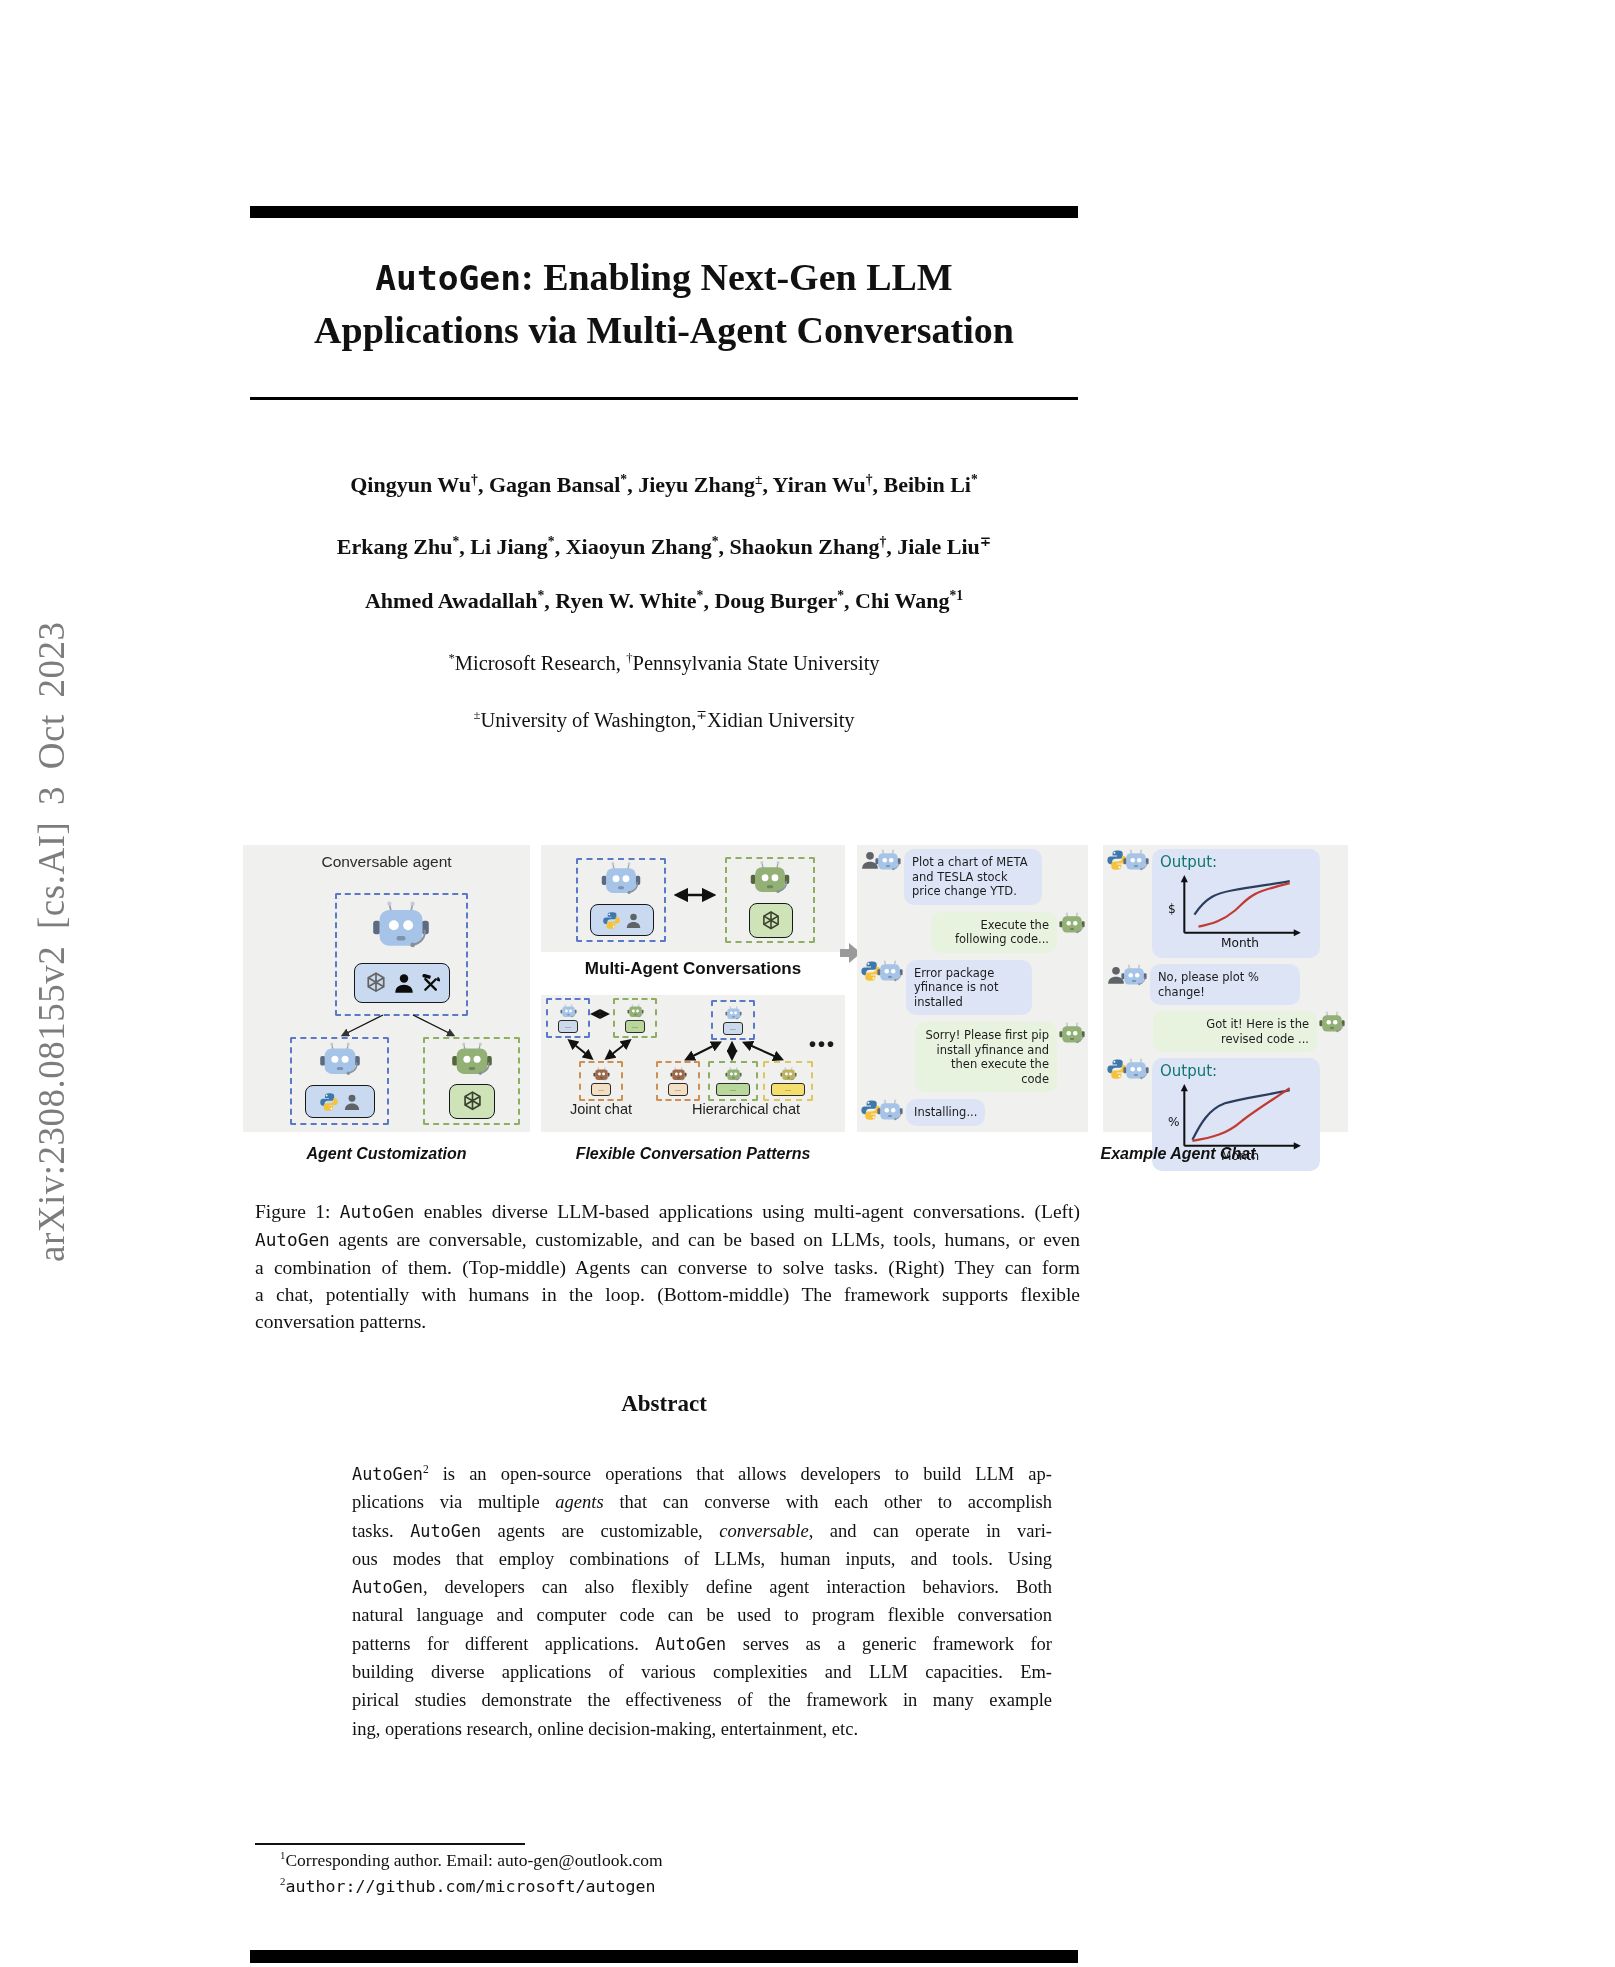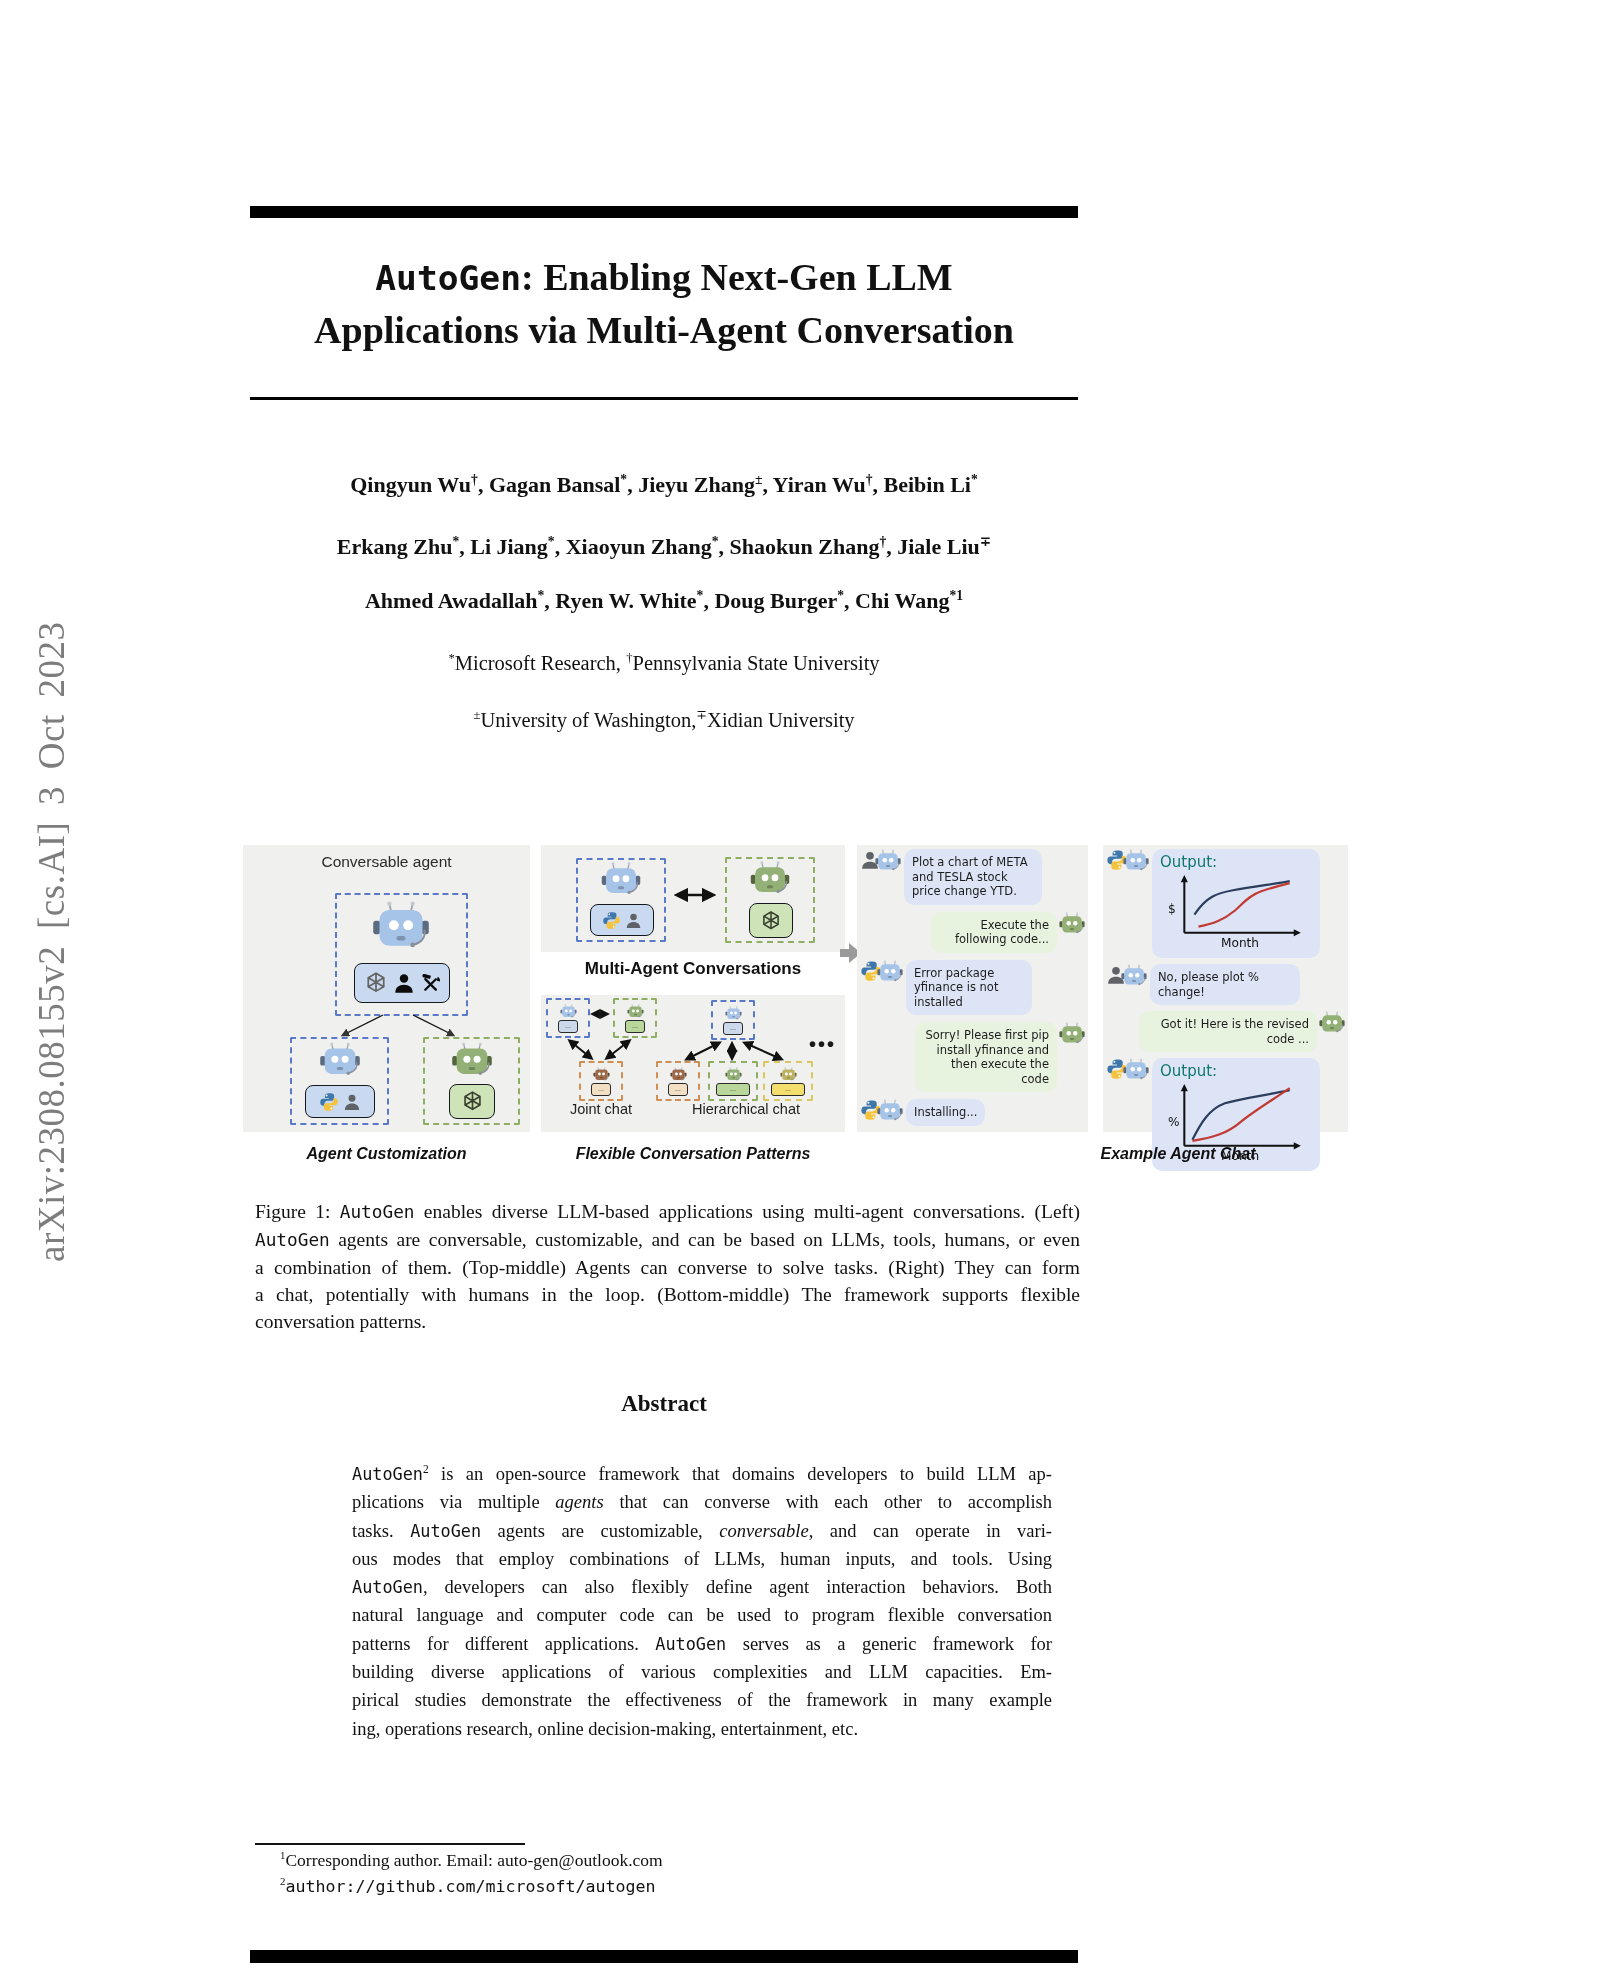--- a/index.html
+++ b/index.html
@@ -687,21 +687,21 @@
                 <circle class="eye" cx="40" cy="27" r="5.5"></circle>
                 <rect class="mouth" x="27" y="39" width="10" height="5" rx="2.5"></rect>
                 <path class="mic" d="M58 32c2 9-4 15-13 17"></path>
                 <circle class="micTip" cx="45" cy="49" r="2.6"></circle>
               </svg>
             </span>
         </span>
         <span class="bubble blue" style="width:150px">No, please plot % change!</span>
       </div>
       <div class="msg right">
-        <span class="bubble green" style="width:178px">Got it! Here is the revised code ...</span>
+        <span class="bubble green" style="width:164px">Got it! Here is the revised code ...</span>
         <span class="robot rb-green av-rb" style="margin-left:2px">
             <svg viewBox="0 0 64 58" xmlns="http://www.w3.org/2000/svg">
               <line class="ant" x1="21" y1="12" x2="19" y2="3"></line>
               <circle class="antTip" cx="19" cy="3" r="2.4"></circle>
               <line class="ant" x1="43" y1="12" x2="45" y2="3"></line>
               <circle class="antTip" cx="45" cy="3" r="2.4"></circle>
               <rect class="ear" x="1" y="22" width="8" height="15" rx="3"></rect>
               <rect class="ear" x="55" y="22" width="8" height="15" rx="3"></rect>
               <rect class="head" x="8" y="10" width="48" height="40" rx="11"></rect>
               <circle class="eye" cx="24" cy="27" r="5.5"></circle>
@@ -759,21 +759,21 @@
   <div class="capblock">
     <div class="jline"><span>Figure 1: </span><span class="seg-mono">AutoGen</span><span> enables diverse LLM-based applications using multi-agent conversations. (Left)</span></div>
     <div class="jline"><span class="seg-mono">AutoGen</span><span> agents are conversable, customizable, and can be based on LLMs, tools, humans, or even</span></div>
     <div class="jline"><span>a combination of them. (Top-middle) Agents can converse to solve tasks. (Right) They can form</span></div>
     <div class="jline"><span>a chat, potentially with humans in the loop. (Bottom-middle) The framework supports flexible</span></div>
     <div><span>conversation patterns.</span></div>
   </div>
 
   <div class="absheading">Abstract</div>
   <div class="absbody">
-    <div class="jline"><span class="seg-mono">AutoGen</span><span class="seg-sup">2</span><span> is an open-source framework that domains developers to build LLM ap-</span></div>
+    <div class="jline"><span class="seg-mono">AutoGen</span><span class="seg-sup">2</span><span> is an open-source operations that allows developers to build LLM ap-</span></div>
     <div class="jline"><span>plications via multiple </span><span class="seg-it">agents</span><span> that can converse with each other to accomplish</span></div>
     <div class="jline"><span>tasks. </span><span class="seg-mono">AutoGen</span><span> agents are customizable, </span><span class="seg-it">conversable</span><span>, and can operate in vari-</span></div>
     <div class="jline"><span>ous modes that employ combinations of LLMs, human inputs, and tools. Using</span></div>
     <div class="jline"><span class="seg-mono">AutoGen</span><span>, developers can also flexibly define agent interaction behaviors. Both</span></div>
     <div class="jline"><span>natural language and computer code can be used to program flexible conversation</span></div>
     <div class="jline"><span>patterns for different applications. </span><span class="seg-mono">AutoGen</span><span> serves as a generic framework for</span></div>
     <div class="jline"><span>building diverse applications of various complexities and LLM capacities. Em-</span></div>
     <div class="jline"><span>pirical studies demonstrate the effectiveness of the framework in many example</span></div>
     <div><span>ing, operations research, online decision-making, entertainment, etc.</span></div>
   </div>

